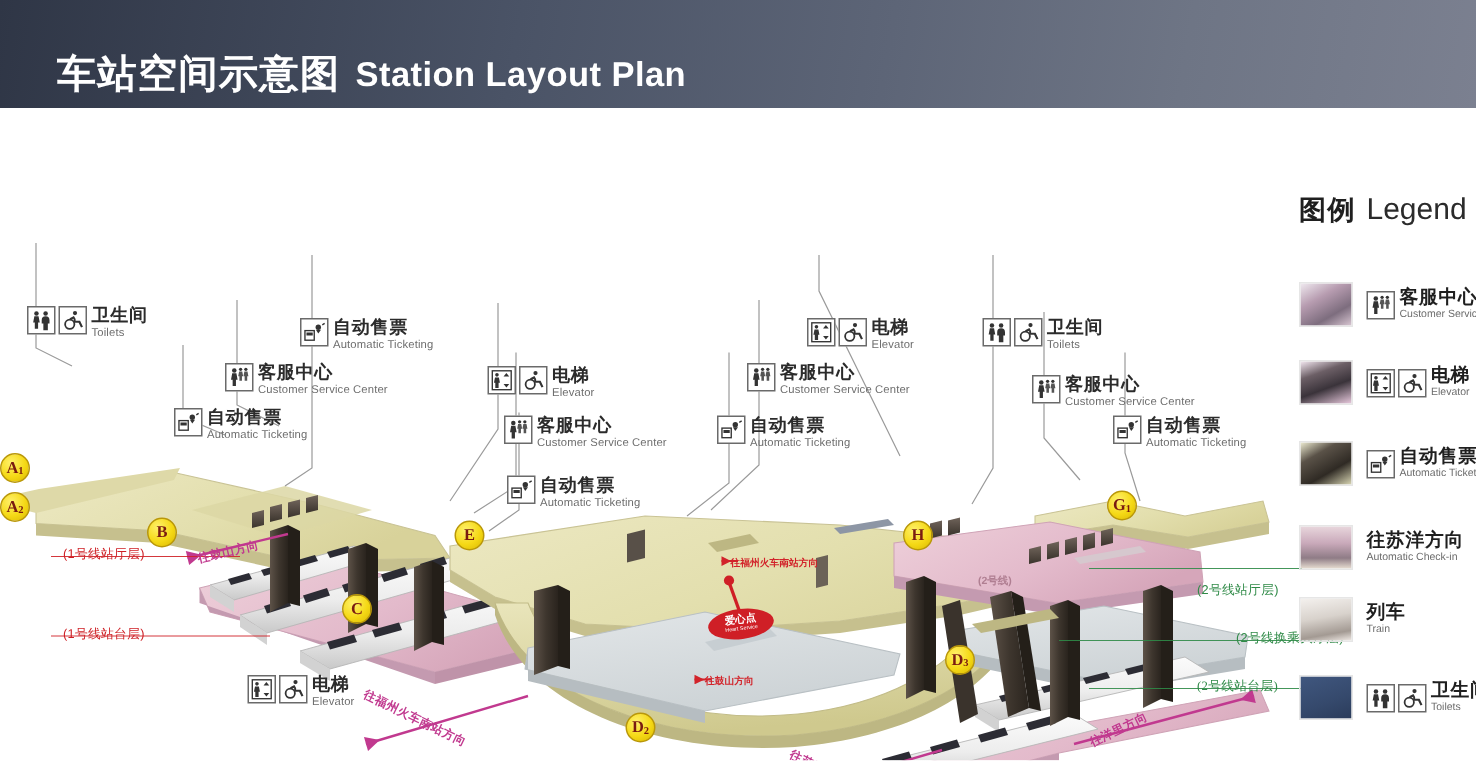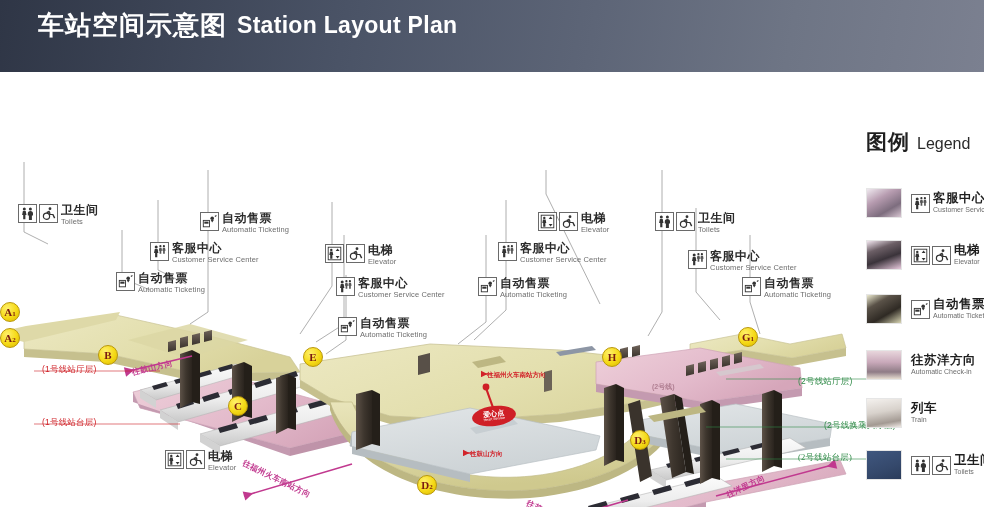--- a/index.html
+++ b/index.html
@@ -9,21 +9,21 @@
     background: #ffffff;
     position: relative;
   }
 
   
   #header {
     position: absolute; left: 0; top: 0; width: 984px; height: 72px;
     background: linear-gradient(100deg, #2f3646 0%, #4a5366 35%, #5d6577 60%, #6e7585 80%, #7b8090 100%);
   }
   #header-title {
-    position: absolute; left: 38px; top: 8px;
+    position: absolute; left: 38px; top: 32px;
     color: #ffffff; white-space: nowrap;
   }
   #header-title .cn {
     font-size: 26px; font-weight: bold; letter-spacing: 1px;
     vertical-align: middle;
   }
   #header-title .en {
     font-size: 23px; font-weight: bold; letter-spacing: 0.3px;
     margin-left: 10px; vertical-align: middle;
   }
@@ -91,22 +91,22 @@
     background: #cf1f26; color: #ffffff;
     display: flex; flex-direction: column; align-items: center;
     justify-content: center; transform: rotate(-7deg);
   }
   .lovept .lp-cn { font-size: 7px; font-weight: bold; line-height: 1; }
   .lovept .lp-en { font-size: 3.6px; line-height: 1; margin-top: 1px; }
 
   
   #legend { position: absolute; left: 866px; top: 128px; width: 118px; }
   #legend-head { display: flex; align-items: baseline; white-space: nowrap; }
-  #legend-head .lh-cn { font-size: 21px; font-weight: bold; color: #1f1f1f; letter-spacing: 1px;}
-  #legend-head .lh-en { font-size: 16px; color: #2b2b2b; margin-left: 7px; }
+  #legend-head .lh-cn { font-size: 18px; font-weight: bold; color: #1f1f1f; letter-spacing: 1px;}
+  #legend-head .lh-en { font-size: 20px; color: #2b2b2b; margin-left: 7px; }
   .leg-row {
     position: absolute; left: 0; display: flex; align-items: center; gap: 9px;
     white-space: nowrap;
   }
   .leg-swatch {
     width: 36px; height: 30px; flex-shrink: 0;
     border: 1px solid #e6e6e6;
   }
   .leg-labels { display: flex; align-items: center; gap: 3px; }
   .leg-pictos { display: flex; gap: 2px; }
@@ -689,21 +689,21 @@
         <sub>3</sub>
       </div>
       <div class="node" style="left: 738px; top: 255px;">
         <span>G</span>
         <sub>1</sub>
       </div>
     </div>
   <div id="level-layer">
       <div class="lvl lvl-red" style="left: 42px; top: 292px;">(1号线站厅层)</div>
       <div class="lvl lvl-red" style="left: 42px; top: 345px;">(1号线站台层)</div>
-      <div class="lvl lvl-green" style="left: 798px; top: 304px;">(2号线站厅层)</div>
+      <div class="lvl lvl-green" style="left: 798px; top: 316px;">(2号线站厅层)</div>
       <div class="lvl lvl-green" style="left: 783px; top: 348px; margin-left: 41px;">(2号线换乘大厅层)</div>
       <div class="lvl lvl-green" style="left: 798px; top: 380px; font-family: Liberation Serif, serif;">(2号线站台层)</div>
     </div>
   <div id="dir-layer">
       <div class="dirlab" style="left: 132px; top: 295px; transform: rotate(-13deg); transform-origin: left center;">往鼓山方向</div>
       <div class="dirlab" style="left: 243px; top: 385px; transform: rotate(26deg); transform-origin: left center;">往福州火车南站方向</div>
       <div class="dirlab" style="left: 527px; top: 425px; transform: rotate(27deg); transform-origin: left center;">往苏洋方向</div>
       <div class="dirlab" style="left: 727px; top: 418px; transform: rotate(-26deg); transform-origin: left center;">往洋里方向</div>
     </div>
   <div id="floorann-layer">

